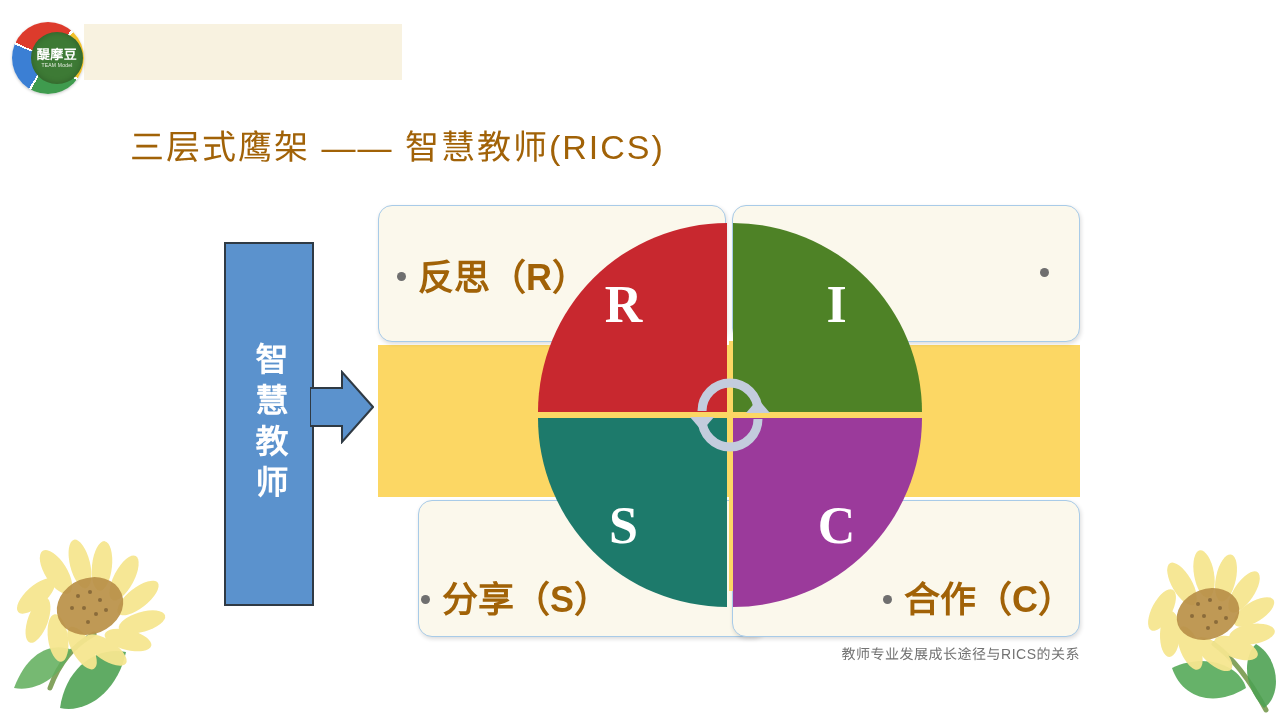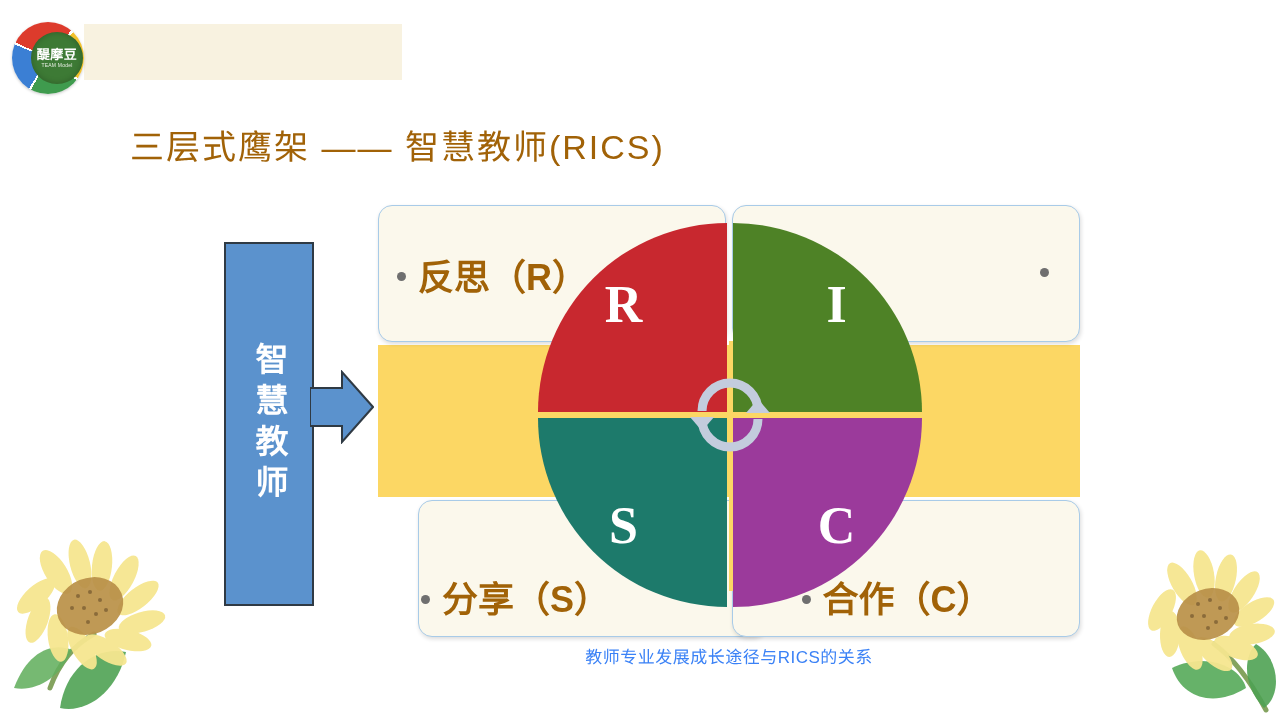--- a/index.html
+++ b/index.html
@@ -161,21 +161,21 @@
     box-shadow: 1px 2px 4px rgba(0,0,0,.14);
     display: flex;
     align-items: center;
     color: #a16207;
     font-size: 36px;
     font-weight: 700;
   }
   .card-tl { left: 378px;  top: 205px; justify-content: flex-start; padding-left: 18px; }
   .card-tr { left: 732px;  top: 205px; justify-content: flex-end;   padding-right: 18px; }
   .card-bl { left: 378px;  top: 500px; justify-content: flex-start; padding-left: 2px; align-items: flex-end; padding-bottom: 14px; margin-left: 40px; }
-  .card-br { left: 732px;  top: 500px; justify-content: center;   padding-right: 18px; align-items: flex-end; padding-bottom: 14px; }
+  .card-br { left: 732px;  top: 500px; justify-content: flex-end;   padding-right: 5px; align-items: flex-end; padding-bottom: 14px; }
   .card-tl .card-label, .card-bl .card-label { text-align: left; }
   .card-tr .card-label, .card-br .card-label { text-align: right; }
   .card-label { white-space: nowrap; }
   .bullet {
     display: inline-block;
     width: 9px; height: 9px;
     border-radius: 50%;
     background: #6f6f6f;
     vertical-align: middle;
     margin-right: 12px;
@@ -231,23 +231,23 @@
     width: 88px;
     height: 88px;
   }
 
   
   .caption {
     position: absolute;
     left: 378px;
     top: 643px;
     width: 702px;
-    text-align: center;
-    font-size: 17px;
-    color: #3b82f6;
+    text-align: right;
+    font-size: 14px;
+    color: #737373;
     letter-spacing: .5px;
   }
 
   
   .sunflower { position: absolute; }
   .sunflower-left  { left: 2px;    top: 538px; width: 172px; height: 178px; }
   .sunflower-right { left: 1136px; top: 548px; width: 144px; height: 168px; }
 </style>
 </head>
 <body>

